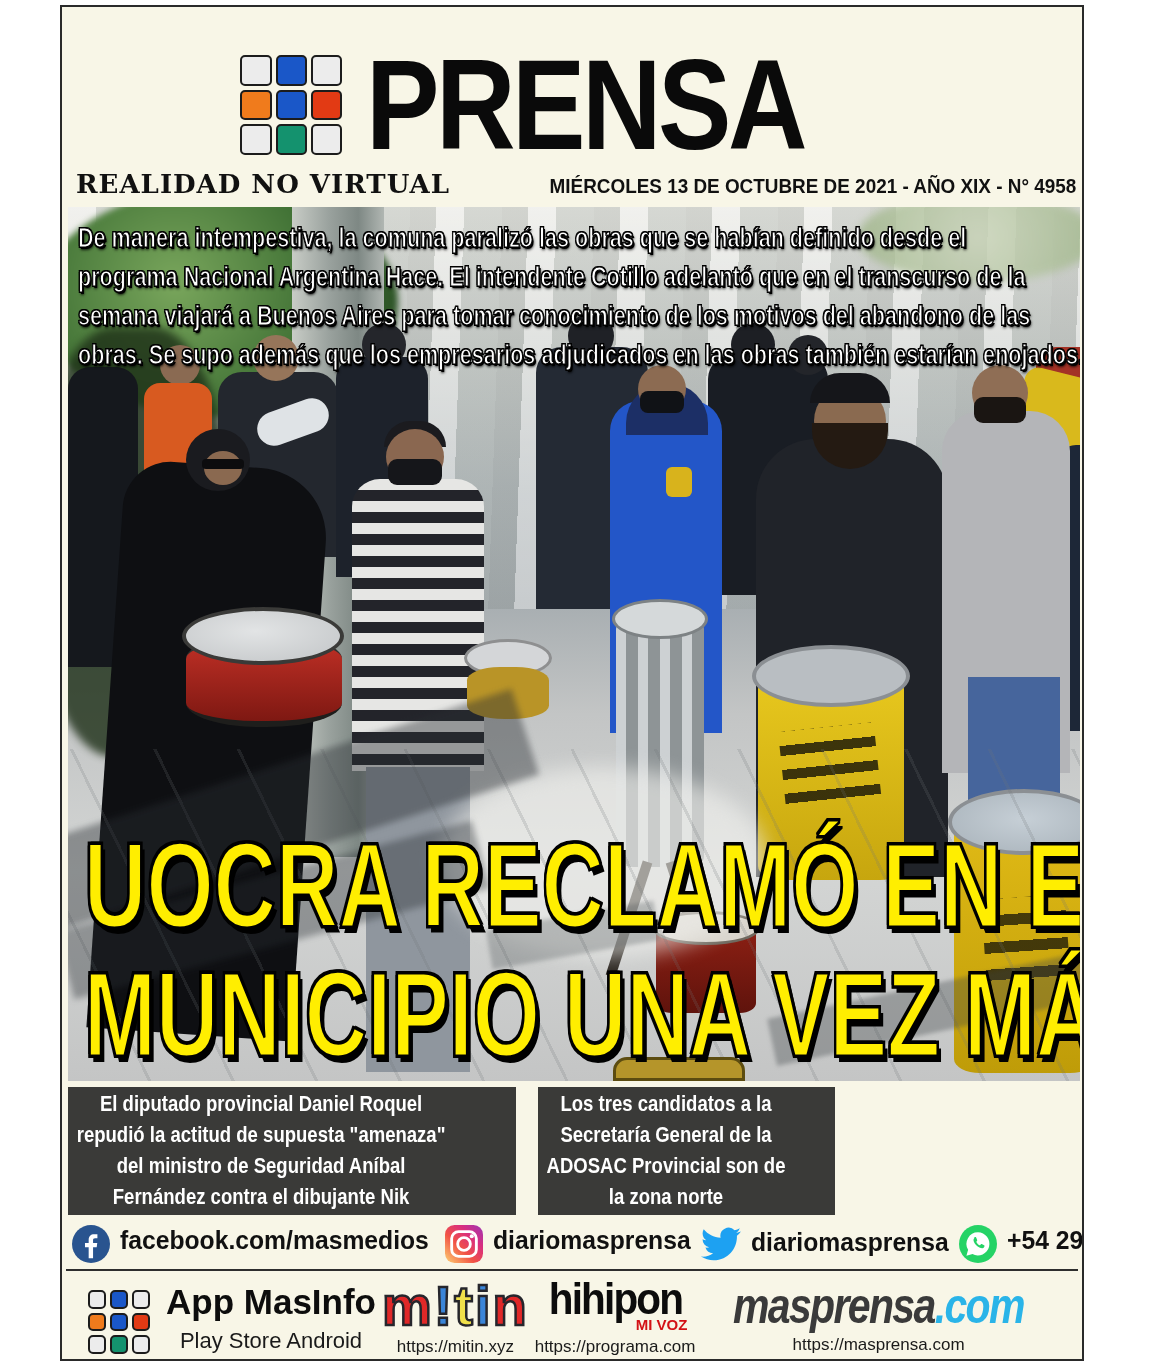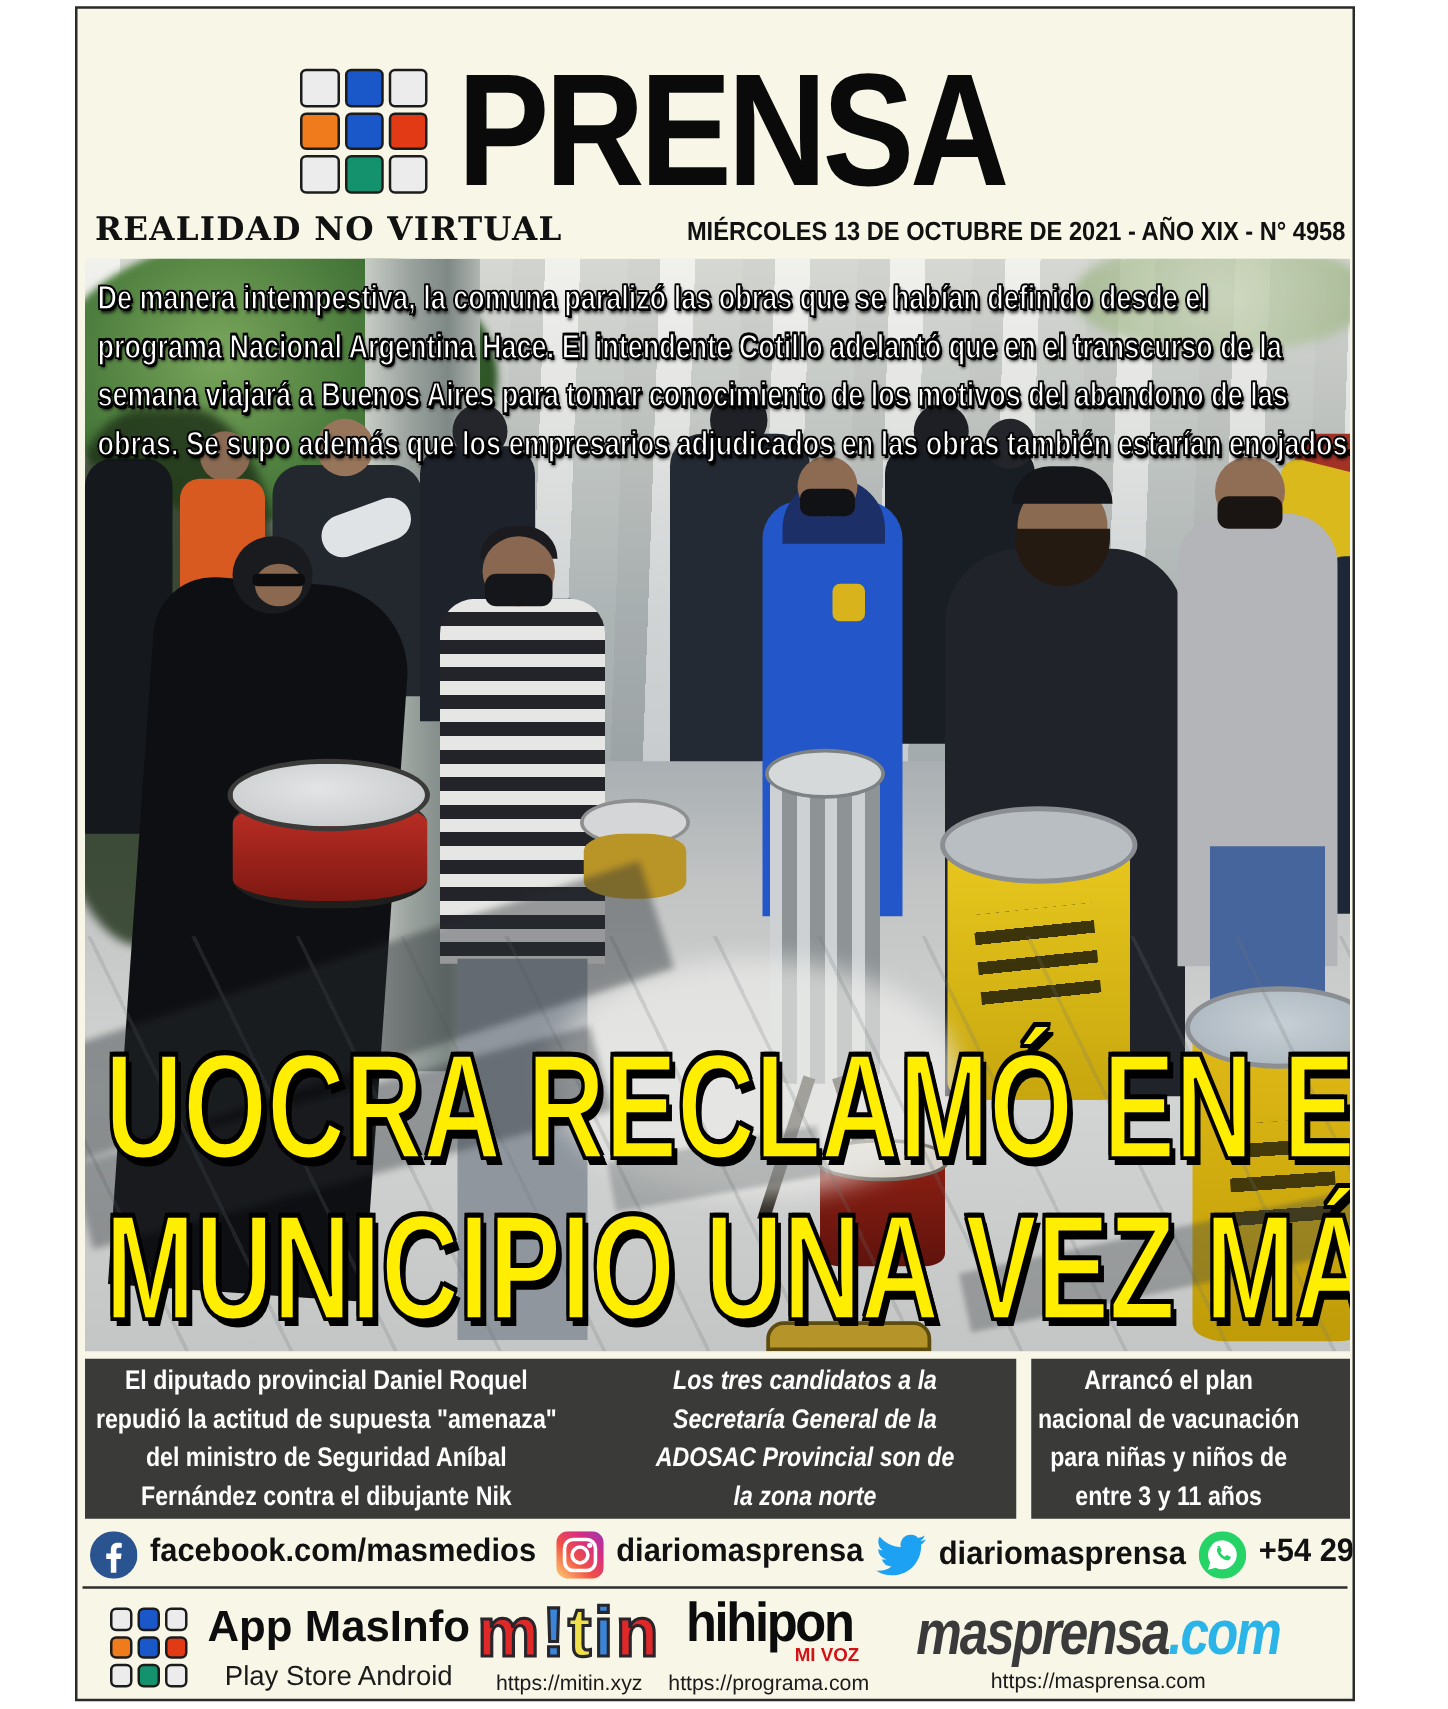--- a/index.html
+++ b/index.html
@@ -46,21 +46,21 @@
 
   
   .social { position:absolute; top:1212px; left:4px; right:4px; height:52px; display:flex; align-items:center; justify-content:space-between; padding:0 10px 0 6px; border-bottom:2px solid #2e2e2e; }
   .social-item { display:flex; align-items:flex-start; gap:10px; }
   .s-icon svg { display:block; }
   .s-label { font-size:26px; font-weight:bold; color:#111; transform:scaleX(.95); transform-origin:left center; white-space:nowrap; }
 
   
   .footer { position:absolute; top:1268px; left:0; right:0; height:86px; display:flex; align-items:center; justify-content:space-between; padding:0 26px 0 26px; }
   .fgroup { display:flex; flex-direction:column; align-items:center; }
-  .masinfo { flex-direction:row; gap:16px; align-items:center; }
+  .masinfo { flex-direction:row; gap:16px; align-items:flex-end; }
   .masinfo-txt { display:flex; flex-direction:column; align-items:center; }
   .masinfo-title { font-size:35px; font-weight:bold; color:#0d0d0d; }
   .masinfo-sub { font-size:22px; color:#1a1a1a; margin-top:6px; }
   .f-url { font-size:17px; color:#1a1a1a; margin-top:4px; }
   .mitin-logo { font-size:56px; font-weight:bold; line-height:.95; letter-spacing:2px;
     -webkit-text-stroke:2.5px #26262c; }
   .hihipon-wrap { display:flex; flex-direction:column; align-items:flex-end; }
   .hihipon-title { font-size:44px; font-weight:bold; letter-spacing:-2px; color:#0c0c0c; line-height:.9; transform:scaleX(.92); transform-origin:center; }
   .hihipon-sub { font-size:15px; font-weight:bold; color:#d31216; margin-top:-2px; }
   .masprensa-logo { font-style:italic; font-weight:bold; font-size:50px; line-height:1; letter-spacing:-2px; color:#3a3a3a; transform:scaleX(.82); transform-origin:center; white-space:nowrap; }
@@ -184,25 +184,22 @@
 
     <div class="headline">
       <div style="color:#ffee00;">UOCRA RECLAMÓ EN EL</div>
       <div style="color:#ffee00;">MUNICIPIO UNA VEZ MÁS</div>
     </div>
   </div>
 
   <div class="subbox" style="left:6px;width:448px;">
     <div class="t">El diputado provincial Daniel Roquel repudió la actitud de supuesta "amenaza" del ministro de Seguridad Aníbal Fernández contra el dibujante Nik</div>
   </div>
-  <div class="subbox" style="left:454px;width:297px;font-style:italic;">
+  <div class="subbox" style="left:476px;width:297px;">
     <div class="t">Los tres candidatos a la Secretaría General de la ADOSAC Provincial son de la zona norte</div>
-  </div>
-  <div class="subbox" style="left:763px;width:255px;">
-    <div class="t">Arrancó el plan nacional de vacunación para niñas y niños de entre 3 y 11 años</div>
   </div>
 
   <div class="social">
     <div class="social-item">
       <span class="s-icon">
         <svg width="38" height="38" viewBox="0 0 24 24">
             <circle cx="12" cy="12" r="12" fill="#29548f"></circle>
             <path d="M13.3 21v-7h2.3l.35-2.7H13.3v-1.7c0-.78.22-1.3 1.33-1.3h1.42V5.9c-.25-.03-1.09-.1-2.07-.1-2.05 0-3.45 1.25-3.45 3.55v1.95H8.2V14h2.33v7h2.77z" fill="#fff"></path>
           </svg>
       </span>

